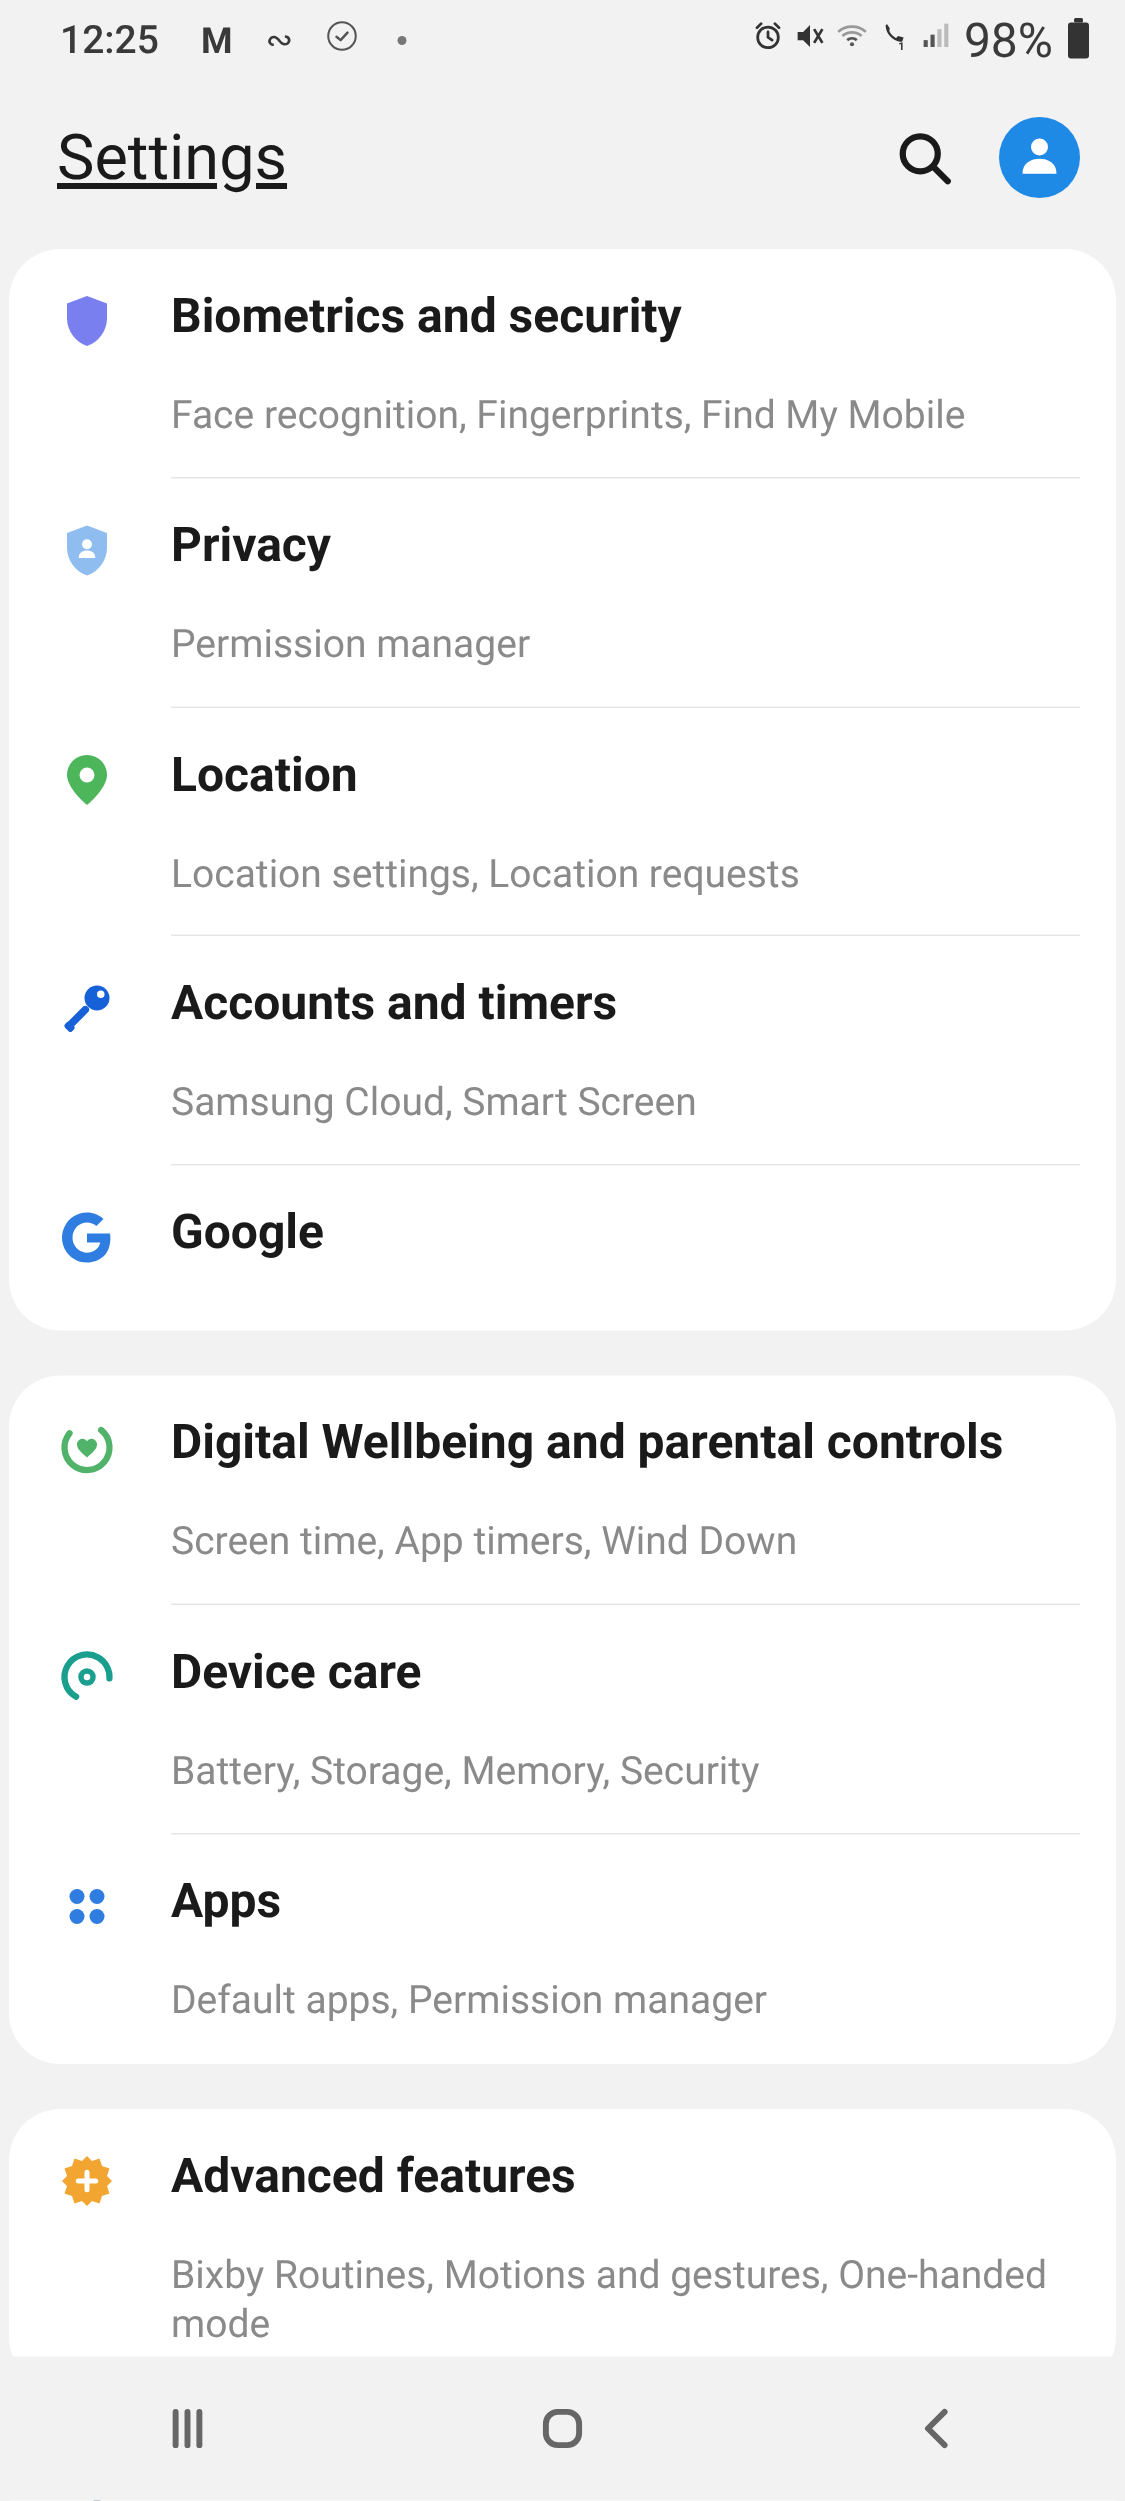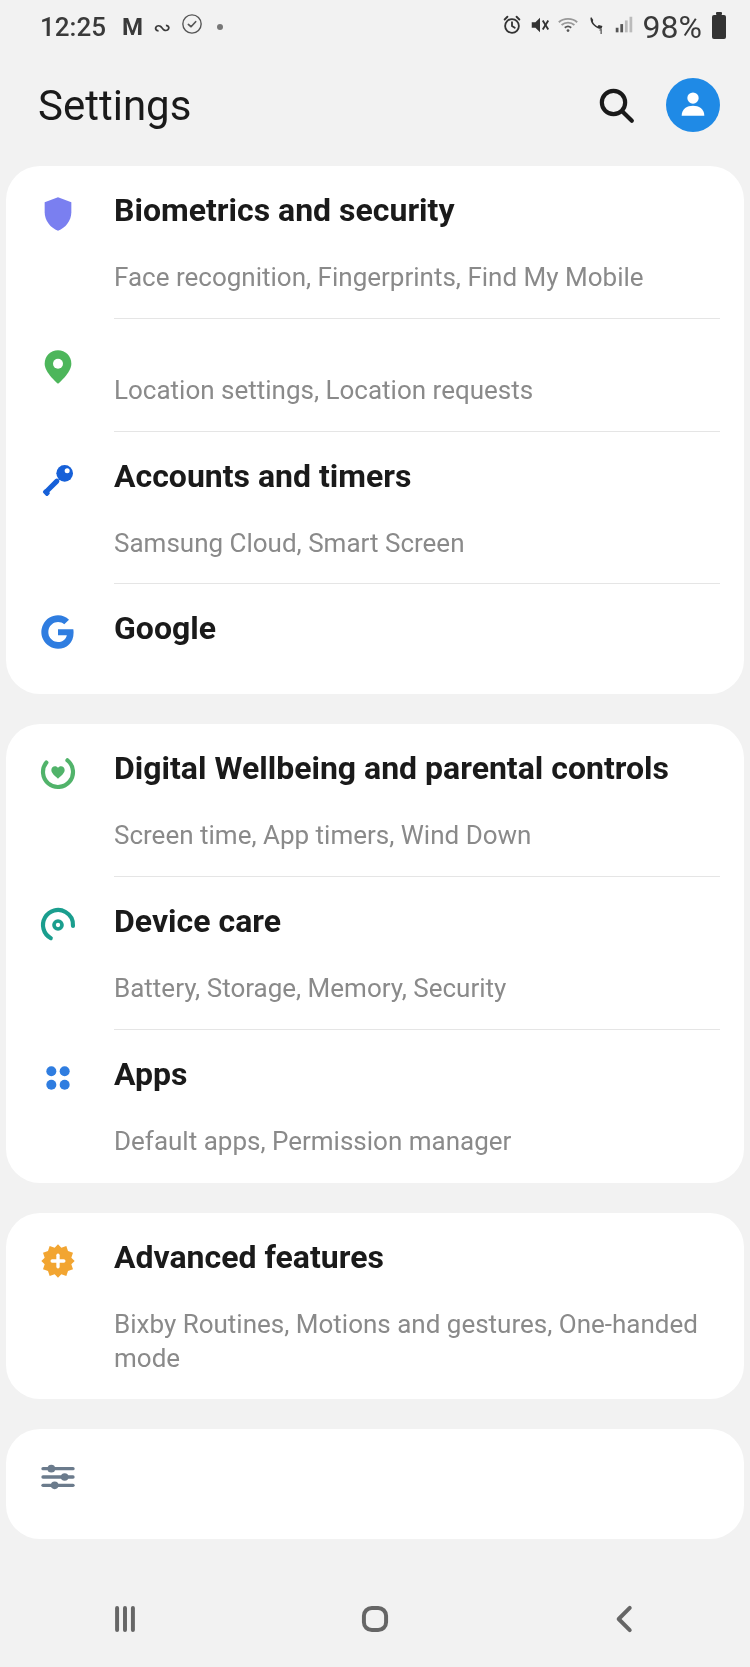--- a/index.html
+++ b/index.html
@@ -15,34 +15,34 @@
     
     .status-bar {
       height: 54px;
       display: flex;
       align-items: center;
       justify-content: space-between;
       padding: 0 24px 0 40px;
       font-size: 24px;
       color: #3a3a3a;
     }
-    .status-left, .status-right { display: flex; align-items: center; gap: 10px; }
+    .status-left, .status-right { display: flex; align-items: center; gap: 22px; }
     .status-left .time { font-size: 26px; font-weight: 500; margin-right: 6px;}
     .status-right { gap: 6px; font-size: 22px;}
     .status-right .pct { font-size: 32px; margin-left: 2px;}
     .battery-icon { width: 14px; height: 24px; background: #333; border-radius: 2px; position: relative; display:inline-block; margin-left:4px;}
     .battery-icon::before { content:""; position:absolute; top:-3px; left:4px; width:6px; height:3px; background:#333; border-radius:1px;}
     
     .header {
       display: flex;
       align-items: center;
       justify-content: space-between;
       padding: 24px 30px 34px 38px;
     }
-    .header-title { font-size: 42px; font-weight: 400; color: #1a1a1a; }
+    .header-title { font-size: 42px; font-weight: 400; color: #1a1a1a; text-decoration: underline; }
     .header-actions { display: flex; align-items: center; gap: 30px;}
     .search-btn { width: 40px; height: 40px; display:flex; align-items:center; justify-content:center; }
     .profile-btn {
       width: 54px; height: 54px; border-radius: 50%;
       background: #1f8ae6;
       display: flex; align-items:center; justify-content:center;
     }
     
     .content { padding: 0 6px 110px 6px; }
     .card {
@@ -196,26 +196,42 @@
           </div>
           <div class="texts">
             <div class="title">Biometrics and security</div>
             <div class="subtitle">Face recognition, Fingerprints, Find My Mobile</div>
           </div>
         </div>
         <div class="row sep">
           <div class="icon-wrap">
             <span class="ic">
               <svg viewBox="0 0 24 24">
+                <path d="M12 2 L20 5 V11 C20 16 16.5 20.5 12 22 C7.5 20.5 4 16 4 11 V5 Z" fill="#8fbdf0"></path>
+                <circle cx="12" cy="9.5" r="2" fill="#fff"></circle>
+                <path d="M8.7 15 C8.7 12.8 10.2 12 12 12 C13.8 12 15.3 12.8 15.3 15 Z" fill="#fff"></path>
+              </svg>
+            </span>
+          </div>
+          <div class="texts">
+            <div class="title">Privacy</div>
+            <div class="subtitle">Permission manager</div>
+          </div>
+        </div>
+        <div class="row sep">
+          <div class="icon-wrap">
+            <span class="ic">
+              <svg viewBox="0 0 24 24">
                 <path d="M12 2 C7.6 2 4 5.5 4 10 C4 15.5 12 22 12 22 C12 22 20 15.5 20 10 C20 5.5 16.4 2 12 2 Z" fill="#4db65b"></path>
                 <circle cx="12" cy="10" r="3" fill="#fff"></circle>
               </svg>
             </span>
           </div>
           <div class="texts">
+            <div class="title">Location</div>
             <div class="subtitle">Location settings, Location requests</div>
           </div>
         </div>
         <div class="row sep">
           <div class="icon-wrap">
             <span class="ic">
               <svg viewBox="0 0 24 24">
                 <circle cx="16" cy="8" r="5" fill="#1660d8"></circle>
                 <circle cx="17.5" cy="6.5" r="1.5" fill="#fff"></circle>
                 <rect x="3" y="14" width="11" height="3" rx="1.5" transform="rotate(-45 8.5 15.5)" fill="#1660d8"></rect>

